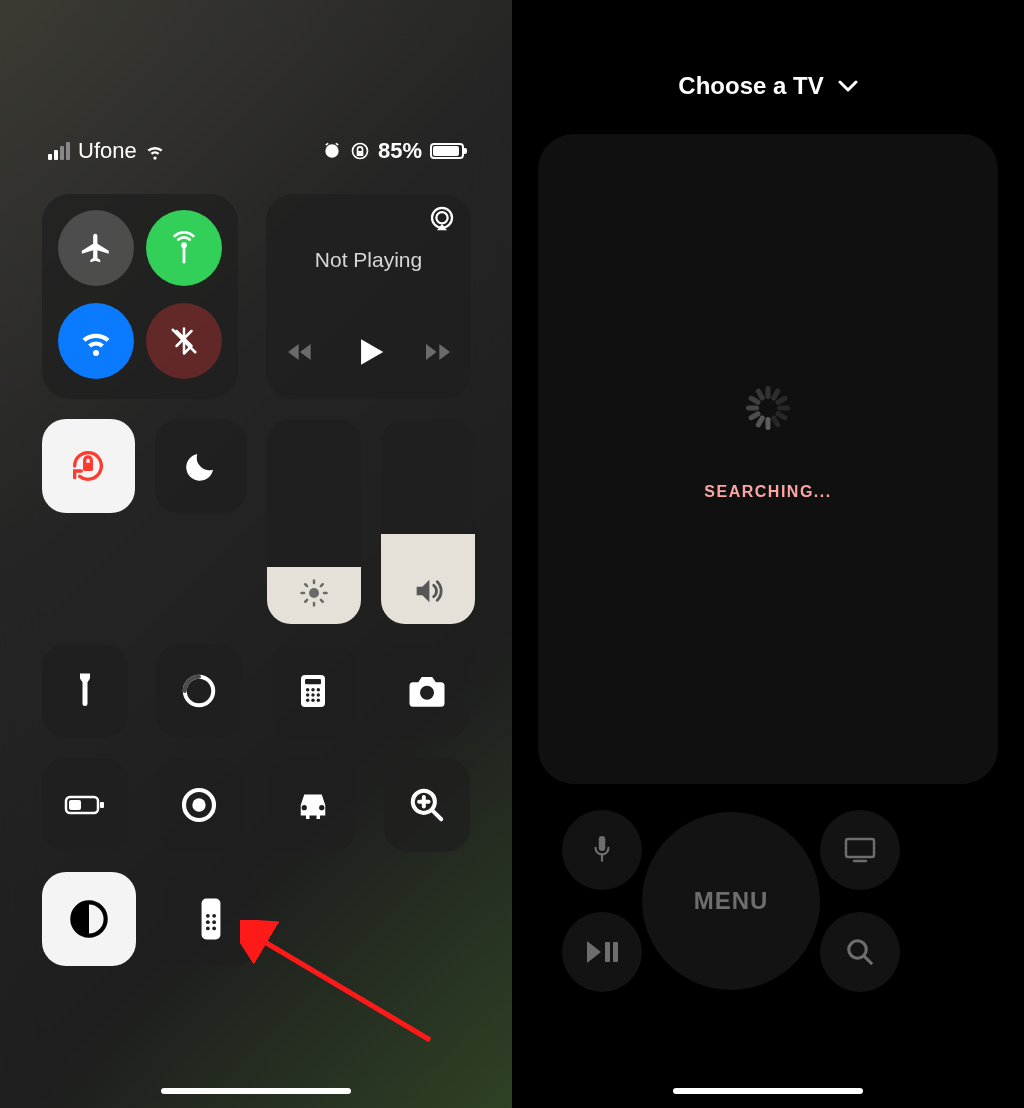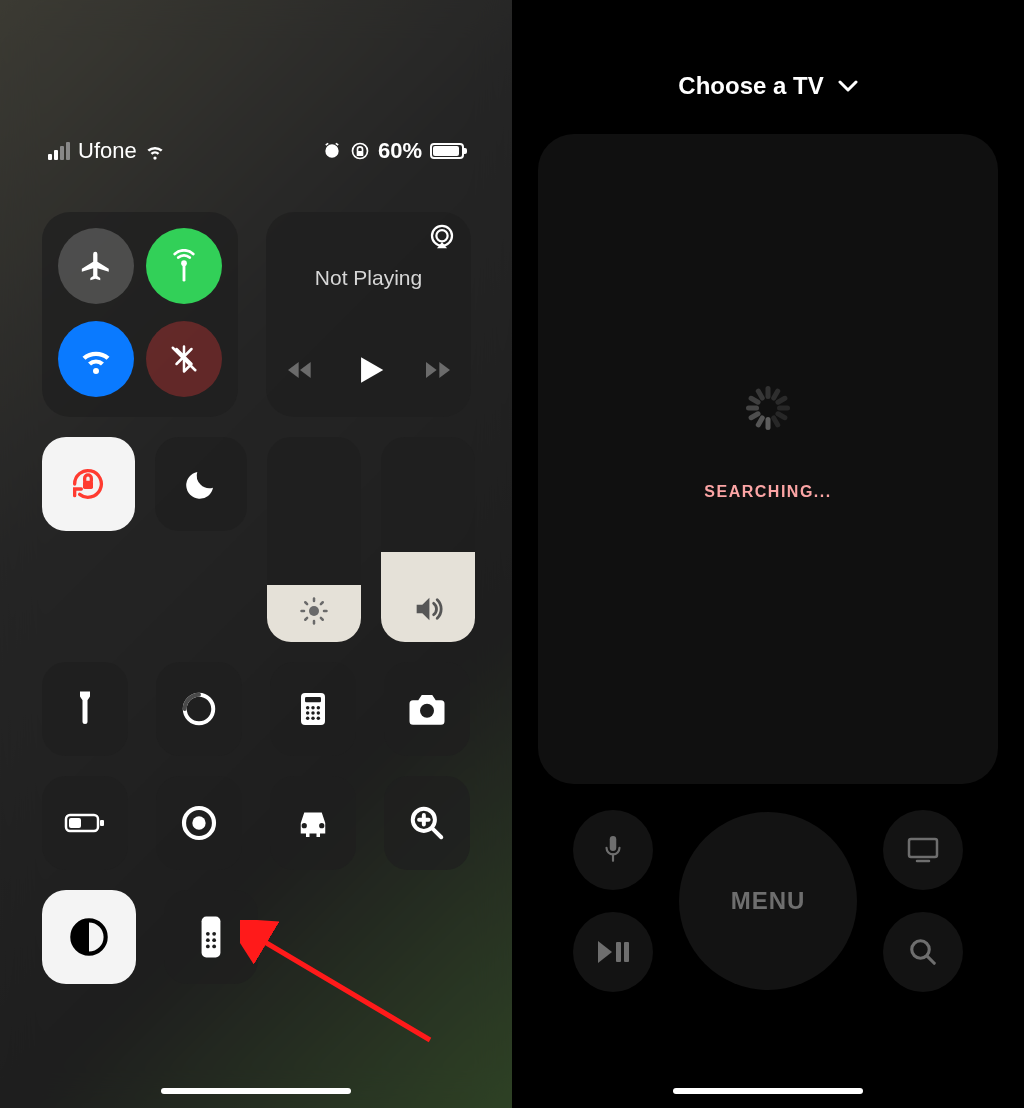--- a/index.html
+++ b/index.html
@@ -2,21 +2,21 @@
 <html><head>
 <meta charset="utf-8">
 <style>
   * { box-sizing: border-box; margin: 0; padding: 0; }
   html, body { width: 1024px; height: 1108px; overflow: hidden; font-family: -apple-system, "Helvetica Neue", Arial, sans-serif; }
   body { display: flex; background: #000; }
   .left-pane { width: 512px; height: 1108px; position: relative; background: linear-gradient(135deg,#6c6a5a 0%,#3a3a3a 35%,#2b2b2b 70%,#4f7a3a 100%); }
   .left-pane::before { content:""; position:absolute; inset:0; backdrop-filter: blur(18px); background: rgba(20,20,20,0.55); }
   .right-pane { width: 512px; height: 1108px; background:#000; position:relative; border-radius:32px; }
   .cc { position:relative; z-index:2; padding: 20px 42px 0 42px; color:#fff; }
-  .status-bar { display:flex; justify-content:space-between; align-items:center; font-size:22px; font-weight:600; margin-top:118px; margin-bottom:48px; padding:0 6px; }
+  .status-bar { display:flex; justify-content:space-between; align-items:center; font-size:22px; font-weight:600; margin-top:118px; margin-bottom:30px; padding:0 6px; }
   .status-left, .status-right { display:flex; align-items:center; gap:8px; }
   .signal-bars { display:inline-flex; align-items:flex-end; gap:2px; }
   .signal-bars span { width:4px; background:#fff; border-radius:1px; display:inline-block; }
   .signal-bars span.dim { background:#888; }
   .wifi-sm svg { width:20px; height:20px; }
   .battery-box { width:34px; height:16px; border:2px solid #fff; border-radius:4px; position:relative; display:inline-block; }
   .battery-box::after { content:""; position:absolute; right:-5px; top:3px; width:3px; height:6px; background:#fff; border-radius:0 2px 2px 0; }
   .battery-fill { position:absolute; left:1px; top:1px; bottom:1px; background:#fff; border-radius:2px; }
 
   .row { display:flex; gap:28px; margin-bottom:20px; }
@@ -56,21 +56,21 @@
   .arrow { position:absolute; z-index:3; pointer-events:none; }
 
   
   .right-inner { position:absolute; inset:0; display:flex; flex-direction:column; align-items:center; padding:24px 26px 0 26px; }
   .choose-row { display:flex; align-items:center; gap:14px; color:#fff; font-size:24px; font-weight:700; margin-top:48px; margin-bottom:34px; }
   .touchpad { width:460px; height:650px; background:#101010; border-radius:36px; display:flex; flex-direction:column; align-items:center; justify-content:center; color:#5d5d5d; }
   .spinner { width:44px; height:44px; margin-bottom:22px; position:relative; }
   .spinner .tick { position:absolute; left:50%; top:50%; width:5px; height:13px; background:#5d5d5d; border-radius:3px; transform-origin: center -9px; }
   .searching-label { letter-spacing:1.5px; font-size:16px; font-weight:600; color:#fca5a5; }
 
-  .rb-row { display:flex; align-items:center; justify-content:center; width:100%; padding:0 24px; margin-top:26px;gap:26px; }
+  .rb-row { display:flex; align-items:center; justify-content:flex-start; width:100%; padding:0 24px; margin-top:26px; }
   .rb-side { display:flex; flex-direction:column; gap:22px; }
   .rb-circle { width:80px; height:80px; border-radius:50%; background:#131313; display:flex; align-items:center; justify-content:center; color:#6e6e6e; }
   .menu-btn { width:178px; height:178px; border-radius:50%; background:#131313; display:flex; align-items:center; justify-content:center; color:#6e6e6e; font-size:24px; font-weight:700; letter-spacing:1px; }
 
   .home-indicator-r { position:absolute; bottom:14px; left:50%; transform:translateX(-50%); width:190px; height:6px; background:#fff; border-radius:4px; }
 
   svg { display:block; }
 </style>
 </head>
 <body>
@@ -99,21 +99,21 @@
               <path d="M12 4a8 8 0 100 16 8 8 0 000-16zm1 8V7h-2v6h5v-2h-3zM4 4l3-2 1 1.6-3 2L4 4zm13-2l3 2-1 1.6-3-2L17 2z"></path>
             </svg>
         </span>
         <span>
           <svg width="20" height="20" viewBox="0 0 24 24" fill="none" stroke="#fff" stroke-width="2">
               <circle cx="12" cy="12" r="9"></circle>
               <path d="M9 12v-2a3 3 0 016 0v2" stroke-linecap="round"></path>
               <rect x="8" y="12" width="8" height="6" rx="1" fill="#fff" stroke="none"></rect>
             </svg>
         </span>
-        <span>60%</span>
+        <span>85%</span>
         <span class="battery-box">
             <span class="battery-fill" style="width:85%"></span>
           </span>
       </div>
     </div>
 
     <div class="row">
       <div class="tile connectivity">
         <div class="circle-btn bg-dim">
           <svg width="34" height="34" viewBox="0 0 24 24" fill="#fff">

